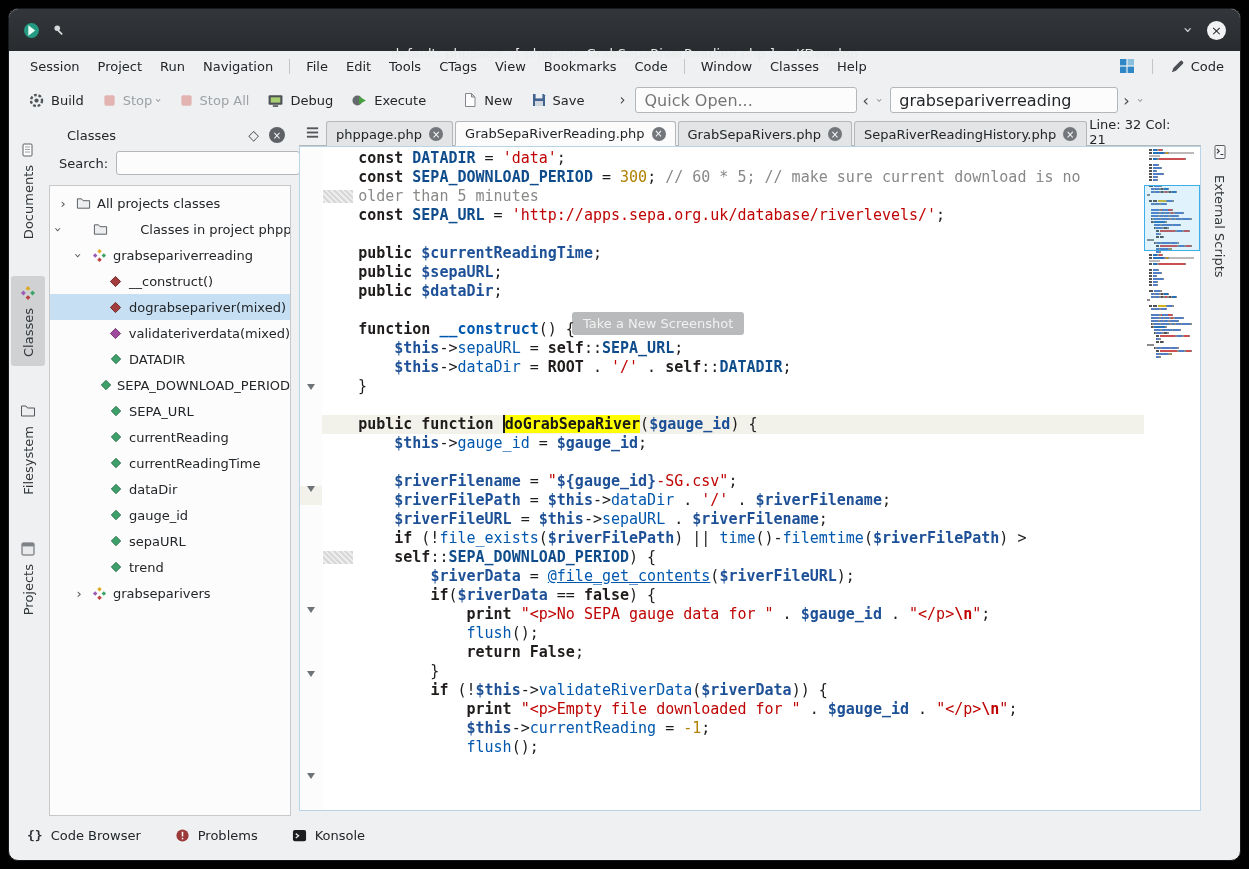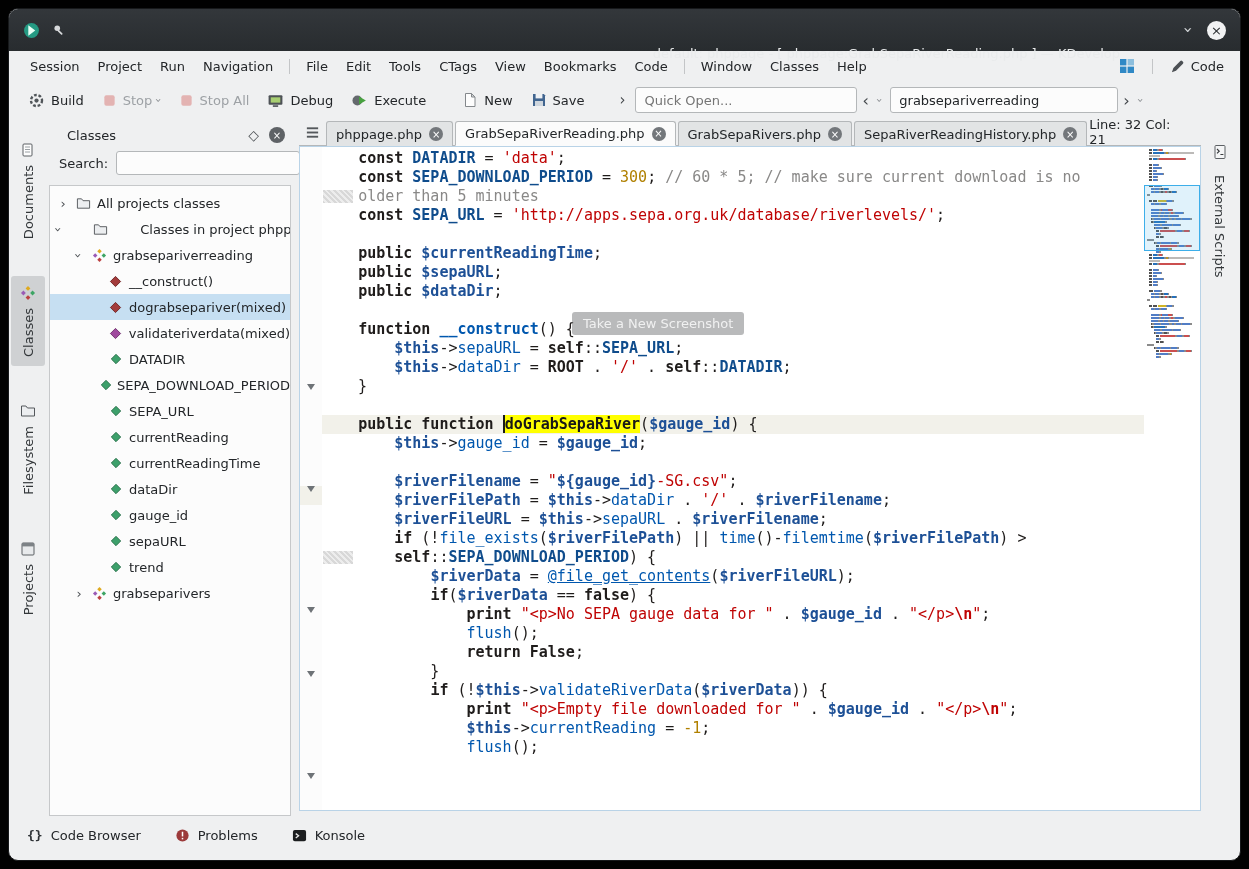--- a/index.html
+++ b/index.html
@@ -1,21 +1,21 @@
 <!DOCTYPE html>
 <html><head>
 <meta charset="utf-8">
 <style>
   *{box-sizing:border-box;margin:0;padding:0;}
   html,body{width:1249px;height:869px;background:#010101;font-family:"DejaVu Sans","Liberation Sans",sans-serif;}
   .window{position:absolute;left:8px;top:8px;width:1233px;height:853px;background:#eff0f1;border-radius:10px;overflow:hidden;border:1px solid #17191b;}
 
   
   .titlebar{position:relative;height:42px;background:linear-gradient(#33373b,#282c2f);display:flex;align-items:center;padding:0 14px;gap:12px;}
-  .titlebar .title{position:absolute;left:120px;right:120px;text-align:right;font-size:13px;color:#e9ebec;white-space:nowrap;overflow:hidden;margin-top:47px;}
+  .titlebar .title{position:absolute;left:120px;right:120px;text-align:center;font-size:13px;color:#e9ebec;white-space:nowrap;overflow:hidden;margin-top:47px;}
   .tb-right{margin-left:auto;display:flex;align-items:center;gap:16px;}
   .tb-chev{color:#d2d5d7;font-size:16px;line-height:1;}
   .rot90{display:inline-block;transform:rotate(90deg);}
   .tb-close{width:19px;height:19px;border-radius:50%;background:#f1f2f3;color:#2a2d30;font-size:13px;display:flex;align-items:center;justify-content:center;}
 
   
   .menubar{height:30px;display:flex;align-items:center;padding:0 12px;font-size:13px;color:#232629;}
   .menubar-items{display:flex;align-items:center;}
   .menu-item{padding:0 9px;cursor:default;}
   .menu-sep{width:1px;height:15px;background:#c3c5c7;margin:0 7px;}
@@ -24,21 +24,21 @@
 
   
   .toolbar{height:38px;display:flex;align-items:center;padding:0 10px;font-size:13px;color:#232629;}
   .toolbar-buttons{display:flex;align-items:center;}
   .tbtn{display:flex;align-items:center;gap:6px;padding:4px 9px;border-radius:3px;white-space:nowrap;}
   .tbtn.disabled{color:#9da1a5;}
   .tbtn.disabled .icon{opacity:.45;}
   .tbtn[data-name="new-button"]{margin-left:18px;}
   .dd-arrow{font-size:11px;color:#7b7f83;margin-left:-2px;}
   .tb-ext{margin:0 10px 0 26px;color:#45494d;font-size:15px;}
-  .tb-input{height:26px;border:1px solid #b4b7b9;border-radius:3px;background:#fcfcfc;padding:0 8px;font-size:13px;color:#232629;font-family:inherit;outline:none;}
+  .tb-input{height:26px;border:1px solid #b4b7b9;border-radius:3px;background:#fcfcfc;padding:0 8px;font-size:16px;color:#232629;font-family:inherit;outline:none;}
   #quickopen{width:222px;}
   #searchfield{width:228px;margin-left:6px;}
   .nav-chev{font-size:16px;color:#45494d;padding:0 5px;}
   .nav-chev.small{font-size:11px;color:#7b7f83;padding:0 3px;}
   .icon{display:inline-flex;align-items:center;justify-content:center;}
 
   
   .main{position:absolute;top:110px;left:0;width:100%;height:697px;}
   .left-strip{position:absolute;left:0;top:0;width:38px;height:100%;display:flex;flex-direction:column;align-items:center;padding-top:14px;gap:28px;}
   .vtab{display:flex;flex-direction:column;align-items:center;gap:7px;padding:9px 0;width:34px;border-radius:3px;}

